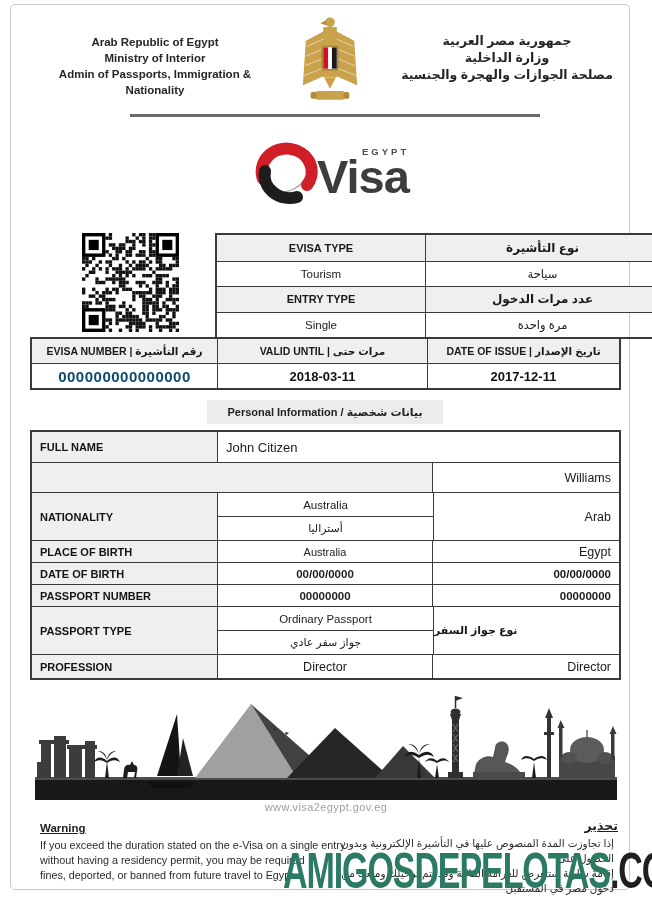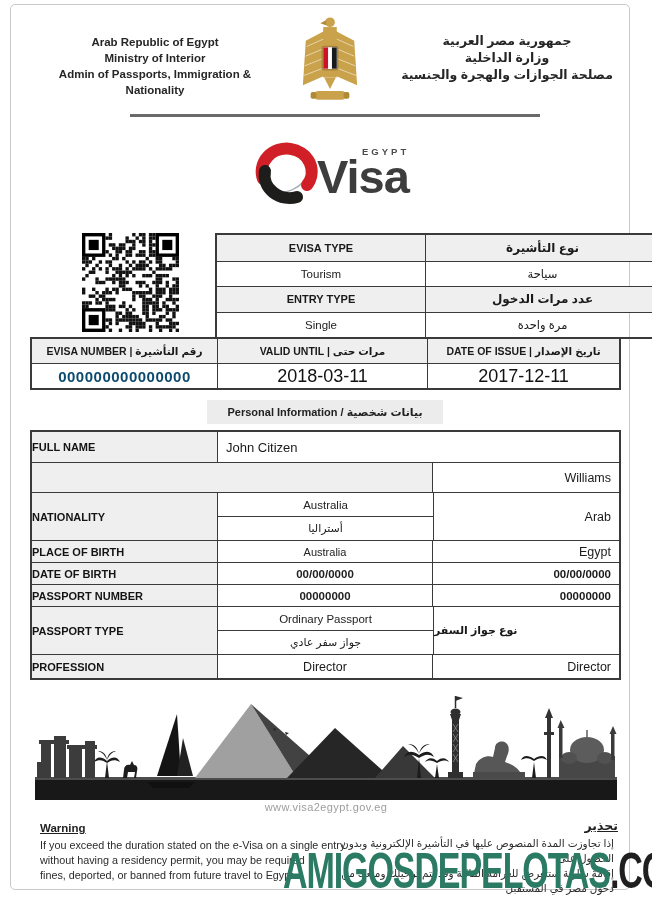--- a/index.html
+++ b/index.html
@@ -21,39 +21,39 @@
   .logo-word{position:absolute;left:317px;top:149px;font-size:47px;font-weight:bold;
              color:#3d3d3d;letter-spacing:-1px;}
   .logo-country{position:absolute;left:362px;top:146px;font-size:9.5px;font-weight:bold;
              letter-spacing:3px;color:#4c4c4c;}
 
   
   .cell{display:flex;align-items:center;justify-content:center;box-sizing:border-box;}
   .gray{background:#efefef;}
   .b-top{border-top:1px solid #3a3a3a;}
   .b-left{border-left:1px solid #3a3a3a;}
-  .lab{font-weight:bold;font-size:11px;justify-content:flex-start;padding-left:0;color:#141414;}
+  .lab{font-weight:bold;font-size:11px;justify-content:flex-start;padding-left:8px;color:#141414;}
   .val{font-size:11.5px;color:#222;}
   .rgt{justify-content:flex-end;padding-right:8px;font-size:12.5px;}
 
   .qr{position:absolute;left:82px;top:233px;width:97px;height:99px;}
 
   .tbl-top{position:absolute;left:215px;top:233px;width:446px;height:106px;
            border:2px solid #3a3a3a;box-sizing:border-box;display:grid;
            grid-template-columns:208px 1fr;grid-template-rows:1fr 1fr 1fr 1fr;}
   .tbl-top .hd{font-weight:bold;font-size:11px;}
   .tbl-top .ar{font-size:12px;font-weight:bold;direction:rtl;}
   .tbl-top .arv{font-size:11.5px;direction:rtl;font-weight:normal;}
 
   .tbl-num{position:absolute;left:30px;top:337px;width:591px;height:53px;
            border:2px solid #3a3a3a;box-sizing:border-box;display:grid;
            grid-template-columns:185px 210px 1fr;grid-template-rows:24px 1fr;}
   .tbl-num .hd{font-weight:bold;font-size:10.5px;background:#efefef;}
   .num-big{font-weight:bold;font-size:15px;letter-spacing:.5px;color:#0c4a6e;}
-  .date-v{font-weight:normal;font-size:18px;color:#111;}
+  .date-v{font-weight:bold;font-size:13px;color:#111;}
 
   .pi-band{position:absolute;left:207px;top:400px;width:236px;height:24px;background:#ececec;
            display:flex;align-items:center;justify-content:center;font-weight:bold;font-size:11px;color:#222;}
 
   .tbl-pi{position:absolute;left:30px;top:430px;width:591px;border:2px solid #3a3a3a;box-sizing:border-box;}
   .pi-row{display:flex;width:100%;box-sizing:border-box;}
   .c-lab{width:185px;flex:none;}
   .c-mid{width:215px;flex:none;}
   .c-rgt{flex:1;}
   .sub2{display:flex;flex-direction:column;}

